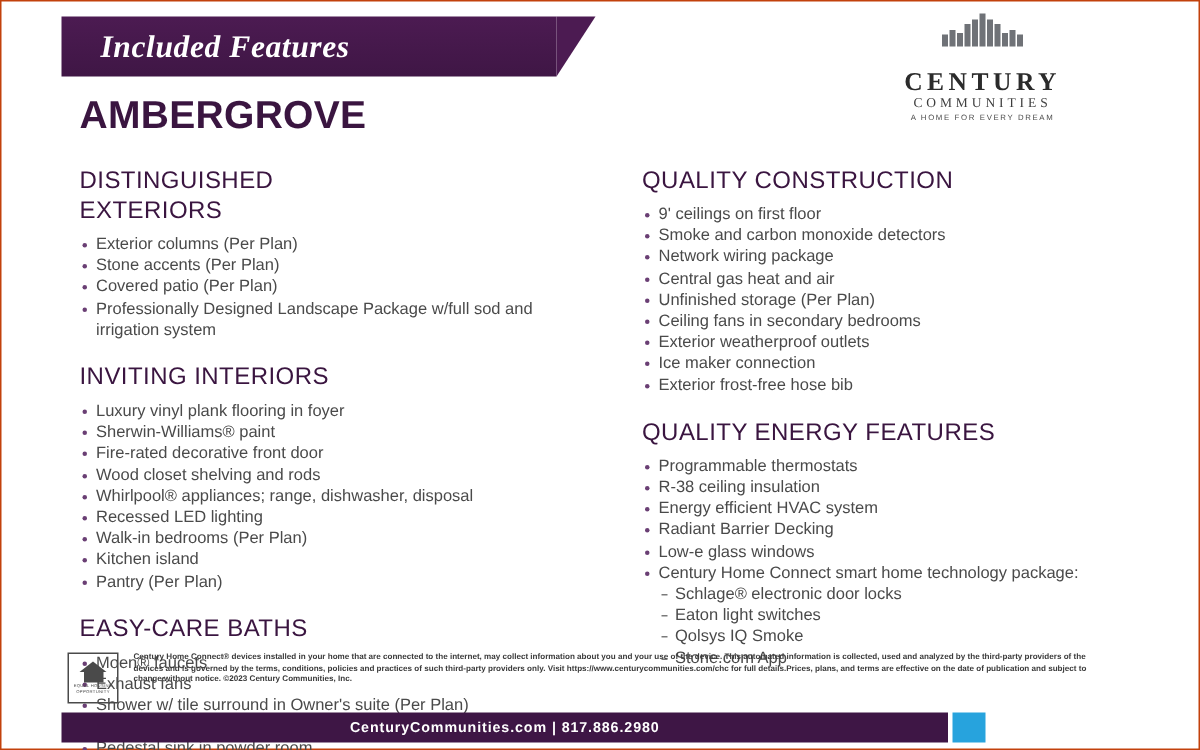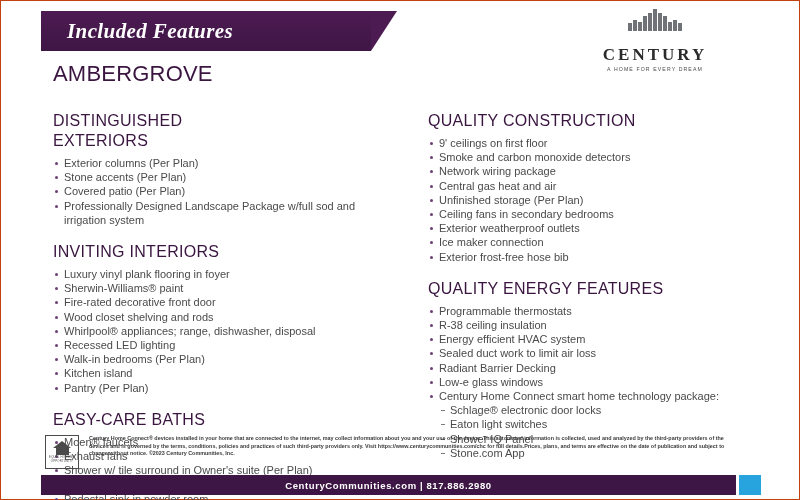--- a/index.html
+++ b/index.html
@@ -104,22 +104,22 @@
     letter-spacing: 1.1px;
     color: #4a4a4a;
     margin-top: 2px;
   }
 
   
   .community {
     position: absolute;
     top: 60px;
     left: 52px;
-    font-size: 22px;
-    font-weight: normal;
+    font-size: 26px;
+    font-weight: bold;
     color: #3a1540;
     letter-spacing: 0.2px;
     font-family: "Liberation Sans", sans-serif;
   }
 
   
   .cols {
     position: absolute;
     top: 110px;
     left: 52px;
@@ -224,21 +224,21 @@
     color: #3a3a3a;
     max-width: 640px;
     font-weight: bold;
   }
 
   
   .bottombar {
     position: absolute;
     left: 40px;
     bottom: 4px;
-    width: 720px;
+    width: 616px;
     height: 20px;
     display: flex;
   }
   .bar-main {
     flex: 1;
     background: #3e1645;
     color: #ffffff;
     font-size: 9.5px;
     font-weight: bold;
     letter-spacing: 0.6px;
@@ -269,20 +269,21 @@
         <span style="height:15px"></span>
           <span style="height:18px"></span>
           <span style="height:22px"></span>
         <span style="height:18px"></span>
           <span style="height:15px"></span>
           <span style="height:9px"></span>
         <span style="height:11px"></span>
           <span style="height:8px"></span>
       </div>
       <div class="logo-name">CENTURY</div>
+      <div class="logo-sub">COMMUNITIES</div>
       <div class="logo-tag">A HOME FOR EVERY DREAM</div>
     </div>
   </div>
 
   <div class="community">AMBERGROVE</div>
 
   <div class="cols">
 
     <div class="col">
 
@@ -343,27 +344,26 @@
           <li>Exterior frost-free hose bib</li>
         </ul>
       </div>
 
       <div class="sec">
         <div class="sec-title">QUALITY ENERGY FEATURES</div>
         <ul class="items">
           <li>Programmable thermostats</li>
           <li>R-38 ceiling insulation</li>
           <li>Energy efficient HVAC system</li>
-          <li>Sealed duct work to limit air loss</li>
           <li>Radiant Barrier Decking</li>
           <li>Low-e glass windows</li>
           <li>Century Home Connect smart home technology package:</li>
           <li class="sub">Schlage® electronic door locks</li>
           <li class="sub">Eaton light switches</li>
-          <li class="sub">Shower IQ Panel</li>
+          <li class="sub">Qolsys IQ Smoke</li>
           <li class="sub">Stone.com App</li>
         </ul>
       </div>
 
     </div>
   </div>
 
   <div class="footer">
     <div class="eho">
       <div class="roof"></div>

